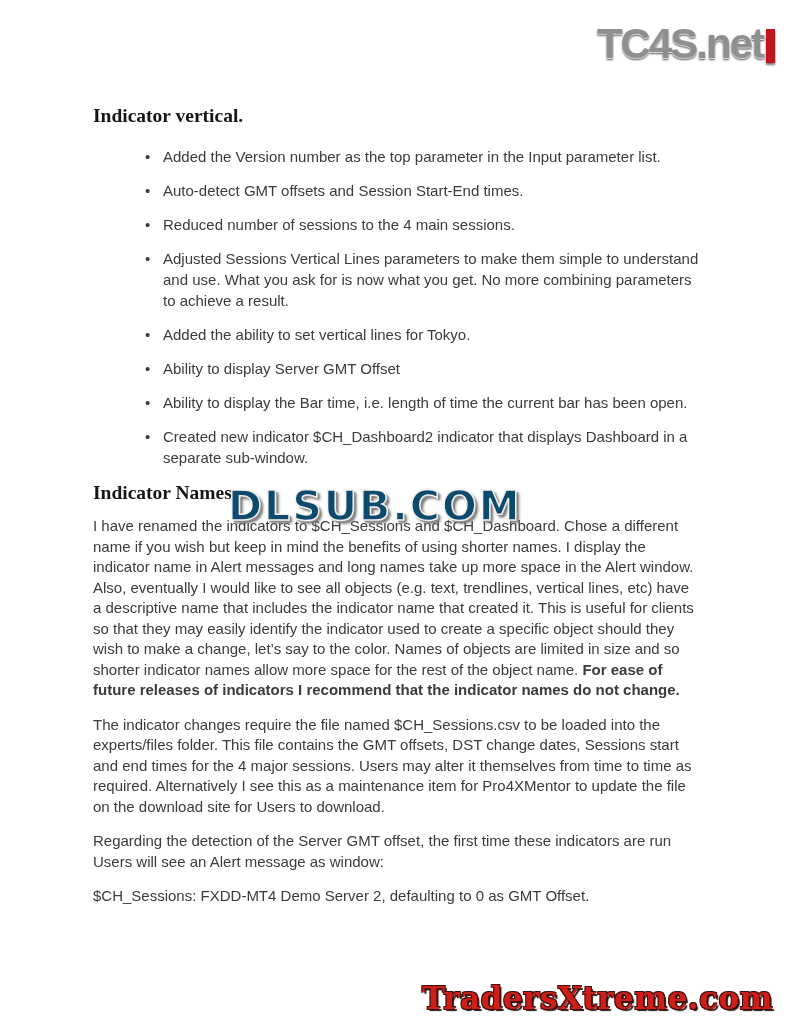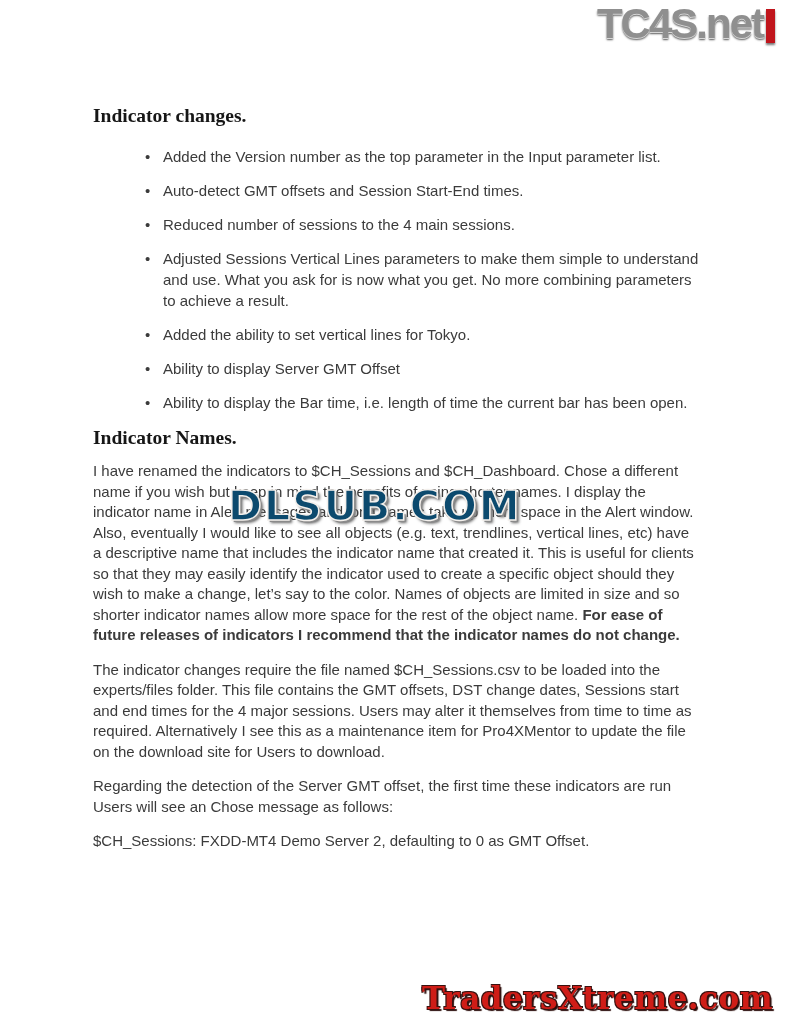--- a/index.html
+++ b/index.html
@@ -8,21 +8,21 @@
     height: 1024px;
     background: #ffffff;
     position: relative;
     font-family: "Liberation Sans", sans-serif;
     overflow: hidden;
   }
 
   
   .top-logo {
     position: absolute;
-    top: 0;
+    top: 20px;
     right: 16px;
     display: flex;
     align-items: center;
   }
   .top-logo .logo-text {
     font-family: "Liberation Sans", sans-serif;
     font-weight: bold;
     font-size: 42px;
     letter-spacing: -2px;
     color: #8f8f8f;
@@ -119,35 +119,36 @@
 
 <div class="top-logo">
   <span class="logo-text">TC4S.net</span>
   <span class="logo-flag"></span>
 </div>
 
 <div class="watermark">DLSUB.COM</div>
 
 <div class="doc">
 
-  <h1 class="doc-heading">Indicator changes.</h1>
+  <h1 class="doc-heading">Indicator vertical.</h1>
 
   <ul class="doc-list">
     <li>Added the Version number as the top parameter in the Input parameter list.</li>
     <li>Auto-detect GMT offsets and Session Start-End times.</li>
     <li>Reduced number of sessions to the 4 main sessions.</li>
     <li>Adjusted Sessions Vertical Lines parameters to make them simple to understand and use. What you ask for is now what you get. No more combining parameters to achieve a result.</li>
     <li>Added the ability to set vertical lines for Tokyo.</li>
     <li>Ability to display Server GMT Offset</li>
     <li>Ability to display the Bar time, i.e. length of time the current bar has been open.</li>
+    <li>Created new indicator $CH_Dashboard2 indicator that displays Dashboard in a separate sub-window.</li>
   </ul>
 
   <h1 class="doc-heading">Indicator Names.</h1>
   <p class="doc-para"><span>I have renamed the indicators to $CH_Sessions and $CH_Dashboard. Chose a different name if you wish but keep in mind the benefits of using shorter names. I display the indicator name in Alert messages and long names take up more space in the Alert window. Also, eventually I would like to see all objects (e.g. text, trendlines, vertical lines, etc) have a descriptive name that includes the indicator name that created it. This is useful for clients so that they may easily identify the indicator used to create a specific object should they wish to make a change, let’s say to the color. Names of objects are limited in size and so shorter indicator names allow more space for the rest of the object name. </span><span class="bold-run">For ease of future releases of indicators I recommend that the indicator names do not change.</span></p>
 
   <p class="doc-para">The indicator changes require the file named $CH_Sessions.csv to be loaded into the experts/files folder. This file contains the GMT offsets, DST change dates, Sessions start and end times for the 4 major sessions. Users may alter it themselves from time to time as required. Alternatively I see this as a maintenance item for Pro4XMentor to update the file on the download site for Users to download.</p>
 
-  <p class="doc-para">Regarding the detection of the Server GMT offset, the first time these indicators are run Users will see an Chose message as follows:</p>
+  <p class="doc-para">Regarding the detection of the Server GMT offset, the first time these indicators are run Users will see an Alert message as window:</p>
   <p class="doc-para alert-line">$CH_Sessions: FXDD-MT4 Demo Server 2, defaulting to 0 as GMT Offset.</p>
 
 </div>
 
 <div class="bottom-logo">TradersXtreme.com</div>
 
 </body></html>

